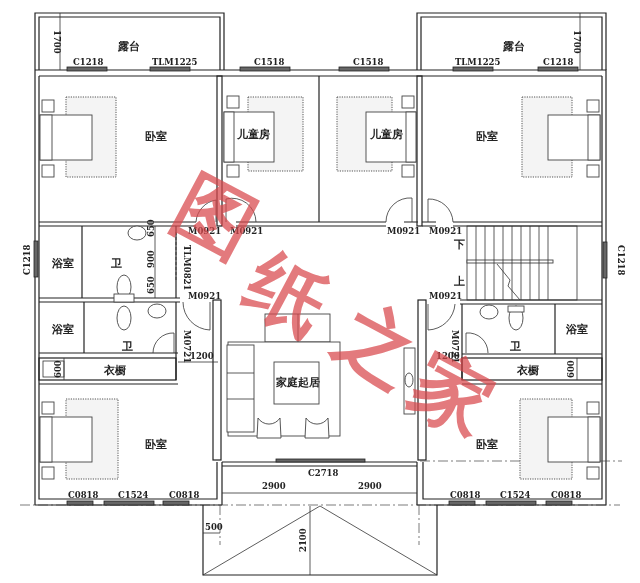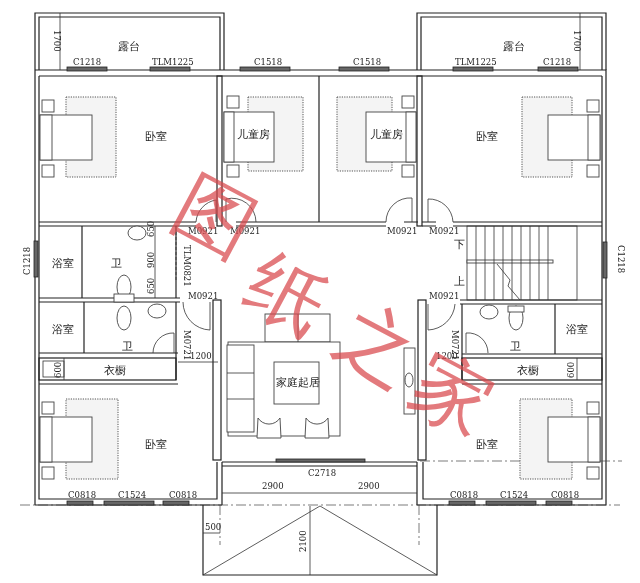--- a/index.html
+++ b/index.html
@@ -1,17 +1,17 @@
 <!DOCTYPE html>
 <html><head>
 <meta charset="utf-8">
 <style>
   html, body { margin:0; padding:0; background:#ffffff; }
   body { width:640px; height:583px; overflow:hidden; font-family:"DejaVu Serif", serif; }
-  #plan { position:absolute; left:0; top:0; width:640px; height:583px; }
+  #plan { position:absolute; left:0; top:0; width:640px; height:583px;font-weight:bold; }
   svg text { font-family:"DejaVu Serif", serif; fill:#222; }
   .lbl { font-size:11px; }
   .code { font-size:8.5px; }
   .dim { font-size:8.5px; }
   .wm { font-family:"DejaVu Serif", serif; font-size:78px; fill:#d9484c; opacity:0.72; }
   .wall { fill:none; stroke:#222; stroke-width:1.2; }
   .thin { fill:none; stroke:#333; stroke-width:0.8; }
   .win { fill:#666; stroke:#222; stroke-width:0.8; }
   .furn { fill:#fff; stroke:#444; stroke-width:0.9; }
   .rug { fill:#f4f4f4; stroke:#555; stroke-width:1; stroke-dasharray:1.2 1.2; }

